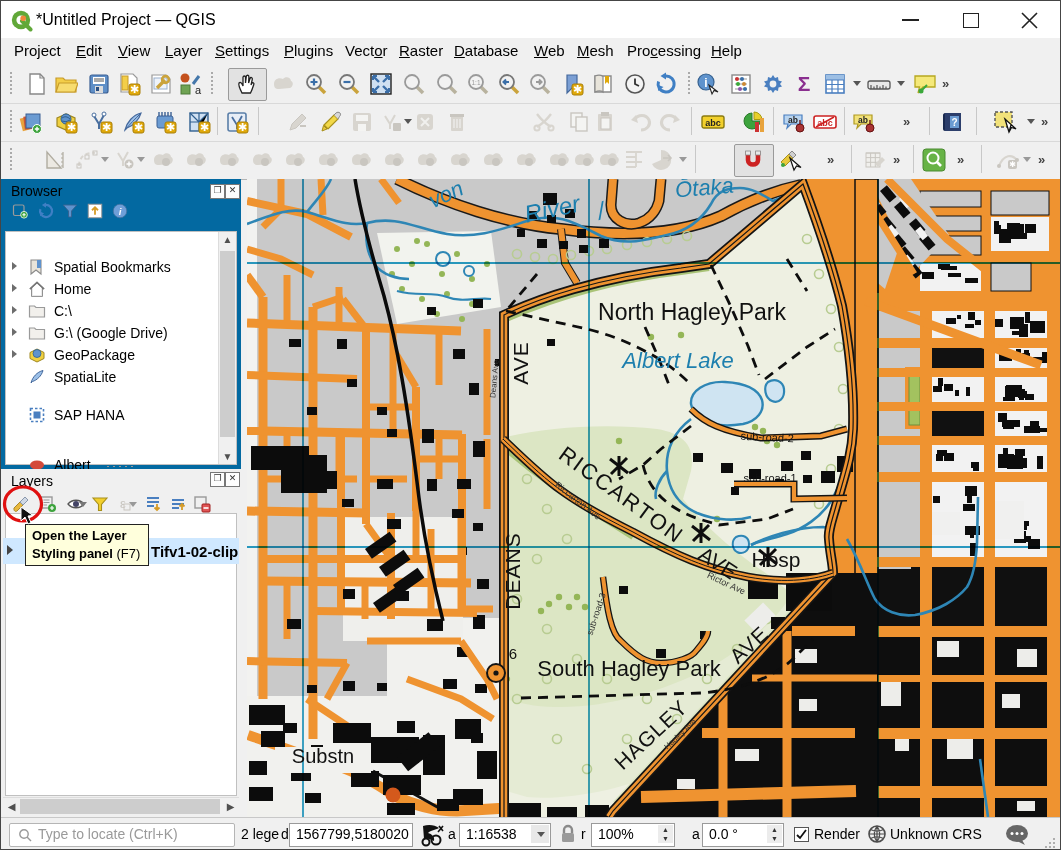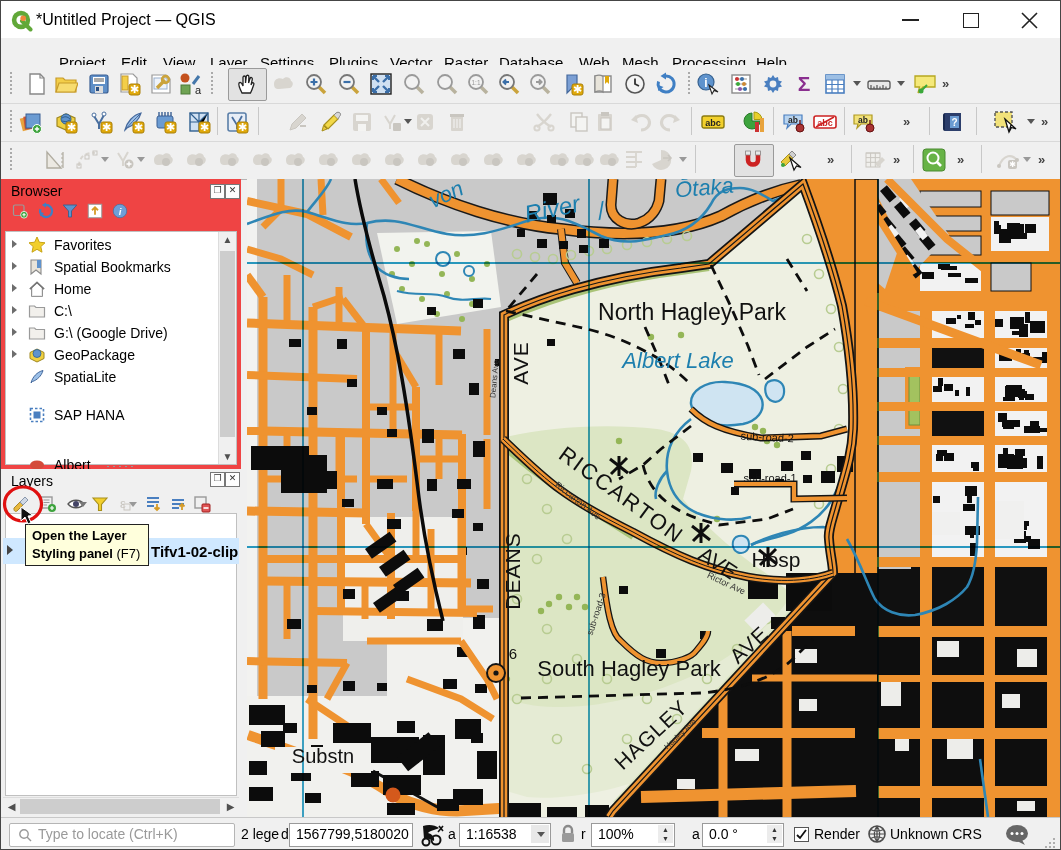--- a/index.html
+++ b/index.html
@@ -3,32 +3,32 @@
 <meta charset="utf-8">
 <style>
 html,body{margin:0;padding:0;}
 body{width:1061px;height:850px;position:relative;font-family:"Liberation Sans",sans-serif;background:#f0f0f0;overflow:hidden;box-sizing:border-box;border:1px solid #454545;}
 .abs{position:absolute;}
 
 #titlebar{left:0;top:0;width:1061px;height:37px;background:#fff;}
 #title{left:35px;top:10px;font-size:16px;color:#000;}
 
 #menubar{left:0;top:37px;width:1061px;height:27px;background:#f0f0f0;font-size:15px;color:#000;}
-.mi{position:absolute;top:16px;margin-left:45px;}
+.mi{position:absolute;top:4px;}
 
 #tb{left:0;top:64px;width:1061px;height:114px;background:#f0f0f0;border-bottom:1px solid #b4b4b4;}
 .trow{position:absolute;left:0;width:1061px;}
 .sep{position:absolute;width:1px;background:#c8c8c8;top:3px;height:28px;}
 .handle{position:absolute;width:4px;top:5px;height:24px;background-image:radial-gradient(circle,#aaa 34%,transparent 36%);background-size:4px 4px;}
 .ic{position:absolute;width:24px;height:24px;}
 .chev{position:absolute;font-size:13px;color:#444;letter-spacing:-3px;font-weight:bold;}
 .dd{position:absolute;width:0;height:0;border-left:4px solid transparent;border-right:4px solid transparent;border-top:5px solid #555;}
 .pressed{background:#e2e2e2;border:1px solid #9a9a9a;border-radius:2px;}
 
-#browser{left:0;top:178px;width:240px;height:290px;background:#ef4444;}
+#browser{left:0;top:178px;width:240px;height:290px;background:#0369a1;}
 #layers{left:0;top:468px;width:240px;height:347px;background:#f0f0f0;}
 .ptitle{position:absolute;left:10px;top:4px;font-size:14px;color:#000;}
 .pbtn{position:absolute;width:13px;height:13px;border:1px solid #777;background:#fdfdfd;font-size:9px;line-height:11px;text-align:center;color:#333;}
 .tree{position:absolute;left:4px;top:52px;right:4px;bottom:4px;background:#fff;border:1px solid #c0c0c0;}
 .trow2{position:absolute;left:0;height:22px;width:100%;font-size:14px;color:#000;}
 .exp{position:absolute;left:6px;top:6px;width:0;height:0;border-top:4px solid transparent;border-bottom:4px solid transparent;border-left:5px solid #6d6d6d;}
 .tico{position:absolute;left:22px;top:2px;width:18px;height:18px;}
 .tlabel{position:absolute;left:48px;top:3px;}
 
 .vsb{position:absolute;width:17px;background:#f0f0f0;border-left:1px solid #dcdcdc;}
@@ -519,27 +519,20 @@
           </g>
         </svg></div>
       <div class="ic" style="left:110px;top:23px;width:18px;height:18px"><svg width="18" height="18" viewBox="0 0 18 18">
           <g transform="scale(0.75)">
             <circle cx="12" cy="12" r="9" fill="#6f9fd8" stroke="#46719f" stroke-width="1"></circle>
             <text x="12" y="17" font-size="13" font-weight="bold" font-style="italic" fill="#fff" text-anchor="middle">i</text>
           </g>
         </svg></div>
     </div>
   <div class="tree" id="btree">
-      <div class="trow2" style="top:2px">
-        <div class="exp"></div>
-        <div class="tico"><svg width="18" height="18" viewBox="0 0 18 18">
-            <path d="M9 1 L11.3 6.2 L17 6.8 L12.8 10.6 L14 16.2 L9 13.3 L4 16.2 L5.2 10.6 L1 6.8 L6.7 6.2 Z" fill="#f2cf2c" stroke="#c8a416" stroke-width="1"></path>
-          </svg></div>
-        <div class="tlabel">Favorites</div>
-      </div>
       <div class="trow2" style="top:24px">
         <div class="exp"></div>
         <div class="tico"><svg width="18" height="18" viewBox="0 0 18 18">
             <path d="M3 2 L13 2 L13 16 L8 12 L3 16 Z" fill="#e8e4da" stroke="#8a8a8a" stroke-width="1.1"></path>
             <rect x="9" y="2" width="4" height="8" fill="#5f93cd"></rect>
           </svg></div>
         <div class="tlabel">Spatial Bookmarks</div>
       </div>
       <div class="trow2" style="top:46px">
         <div class="exp"></div>

